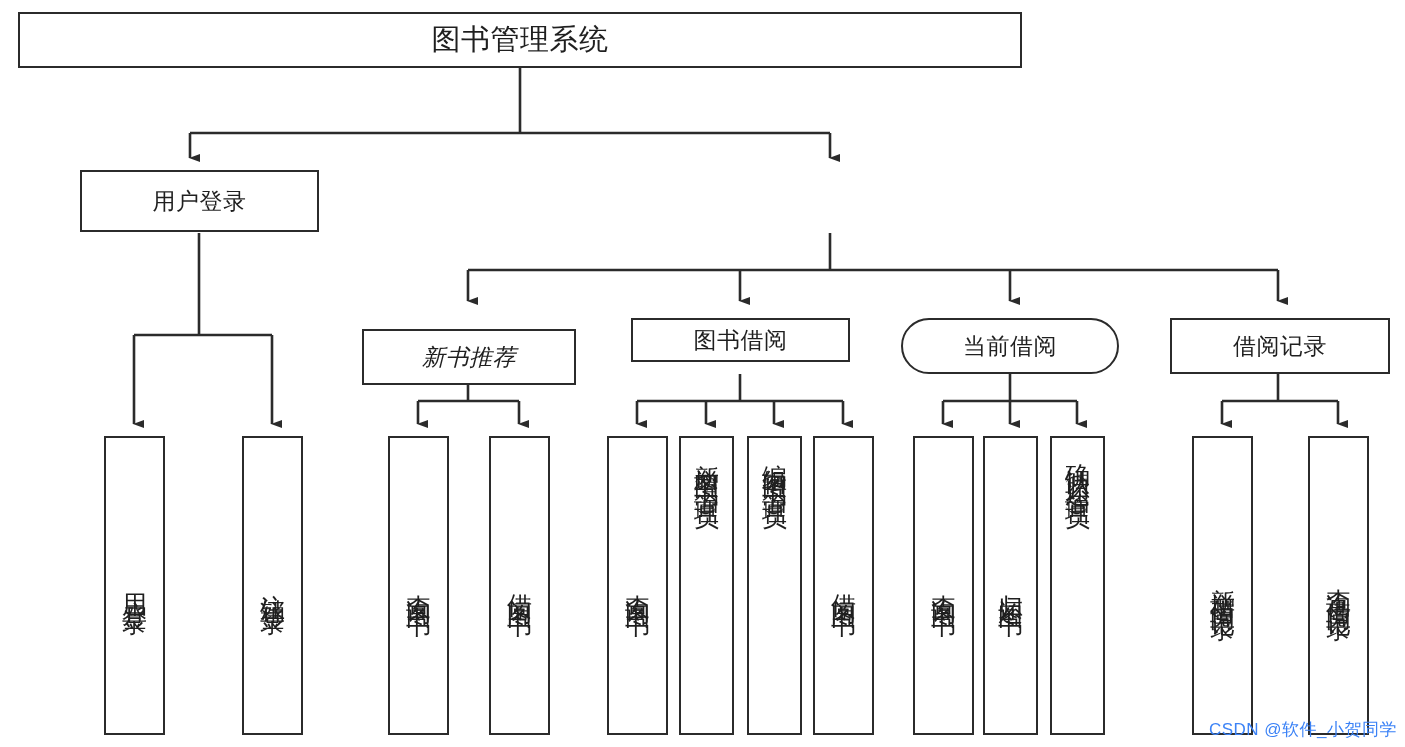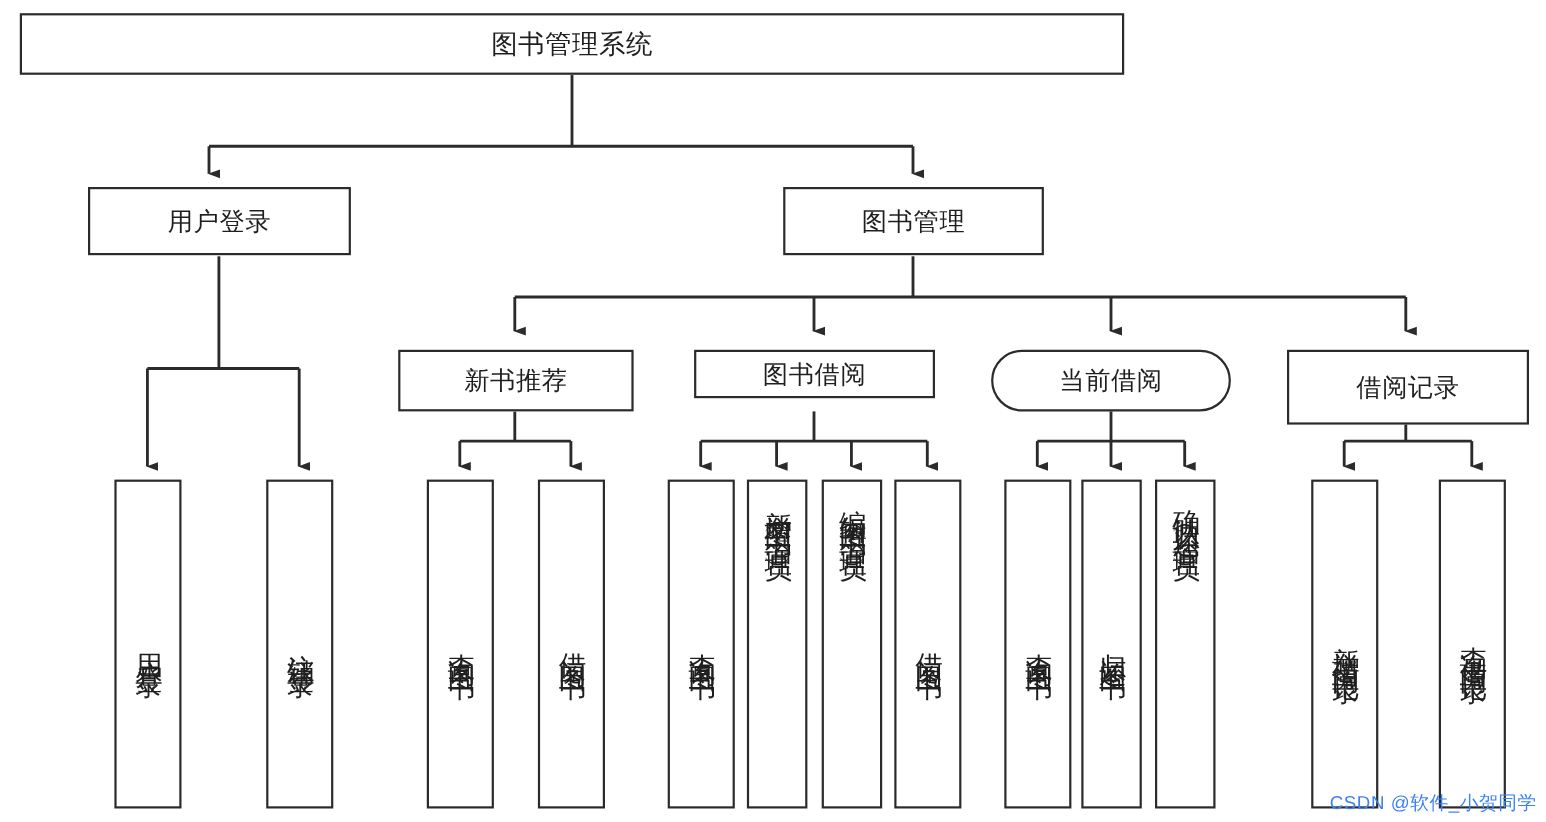--- a/index.html
+++ b/index.html
@@ -41,21 +41,21 @@
   }
   .node-label {
     display: block;
     text-align: center;
     color: #1f1f1f;
     letter-spacing: 0.5px;
     white-space: nowrap;
   }
   
   .node.root .node-label {
-    font-size: 24px;
+    font-size: 29px;
   }
   
   .node.horiz .node-label {
     font-size: 23px;
   }
   
   .node.leaf {
     align-items: flex-start;
     justify-content: center;
     padding-top: 0;
@@ -150,37 +150,34 @@
   </svg>
 
   <div class="node root" style="left:18px; top:12px; width:1004px; height:56px;">
     <span class="node-label">图书管理系统</span>
   </div>
 
   <div class="node horiz" style="left:80px; top:170px; width:239px; height:62px;">
     <span class="node-label">用户登录</span>
   </div>
 
-  <div class="node horiz" style="left:712px; top:170px; width:237px; height:62px;">
-    <span class="node-label">图书管理</span>
-  </div>
-
-  <div class="node horiz" style="left:362px; top:318px; width:214px; height:56px;">
+
+  <div class="node horiz" style="left:362px; top:329px; width:214px; height:56px;font-style:italic;">
     <span class="node-label">新书推荐</span>
   </div>
 
   <div class="node horiz" style="left:631px; top:318px; width:219px; height:44px;">
     <span class="node-label">图书借阅</span>
   </div>
 
   <div class="node horiz" style="left:901px; top:318px; width:218px; height:56px;border-radius:28px;">
     <span class="node-label">当前借阅</span>
   </div>
 
-  <div class="node horiz" style="left:1170px; top:318px; width:220px; height:68px;">
+  <div class="node horiz" style="left:1170px; top:318px; width:220px; height:56px;">
     <span class="node-label">借阅记录</span>
   </div>
 
   <div class="node leaf centered" style="left:104px; top:436px; width:61px; height:299px;">
     <span class="node-label">用户登录</span>
   </div>
 
   <div class="node leaf centered" style="left:242px; top:436px; width:61px; height:299px;">
     <span class="node-label">注销登录</span>
   </div>

